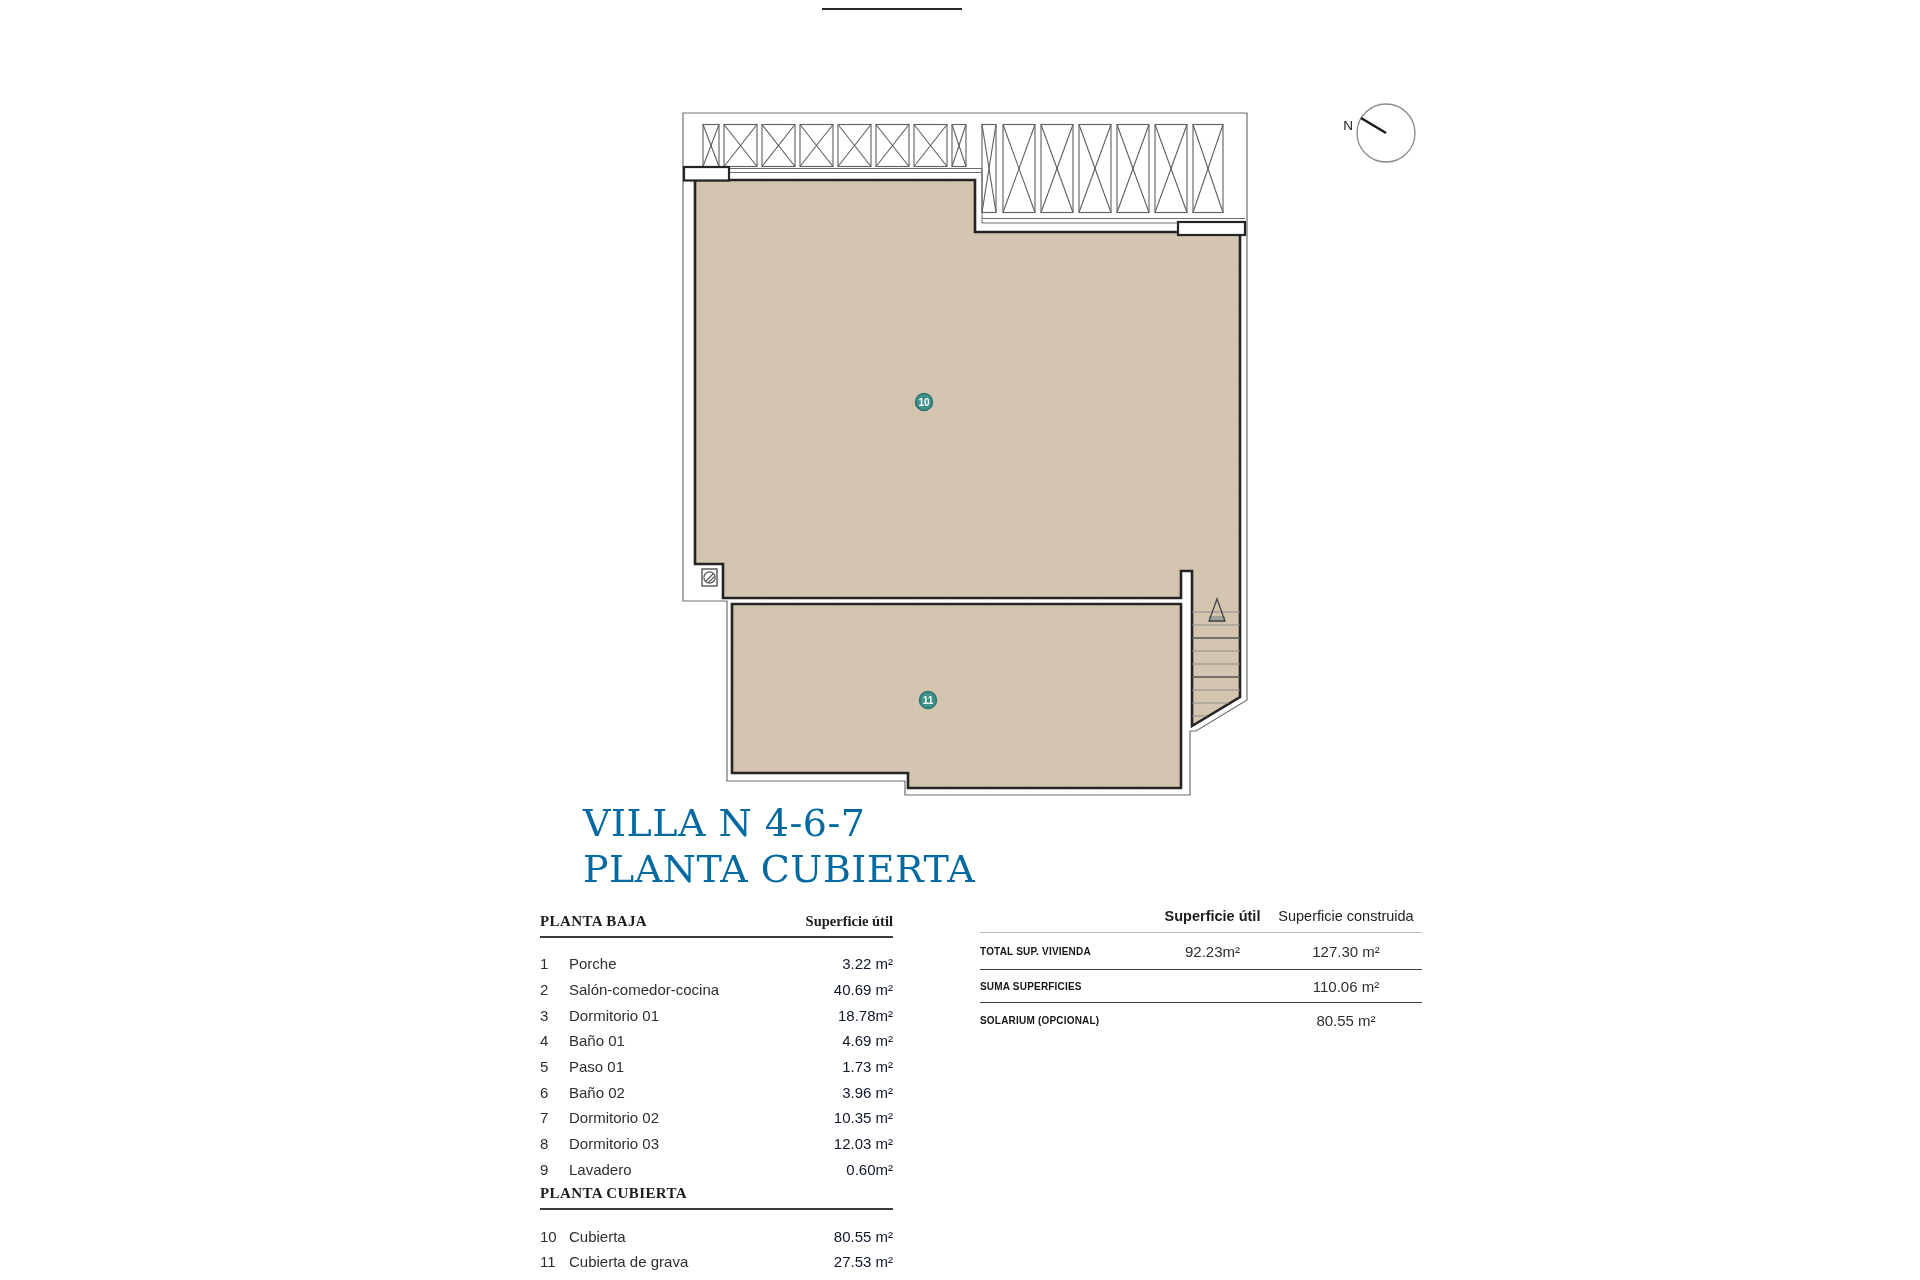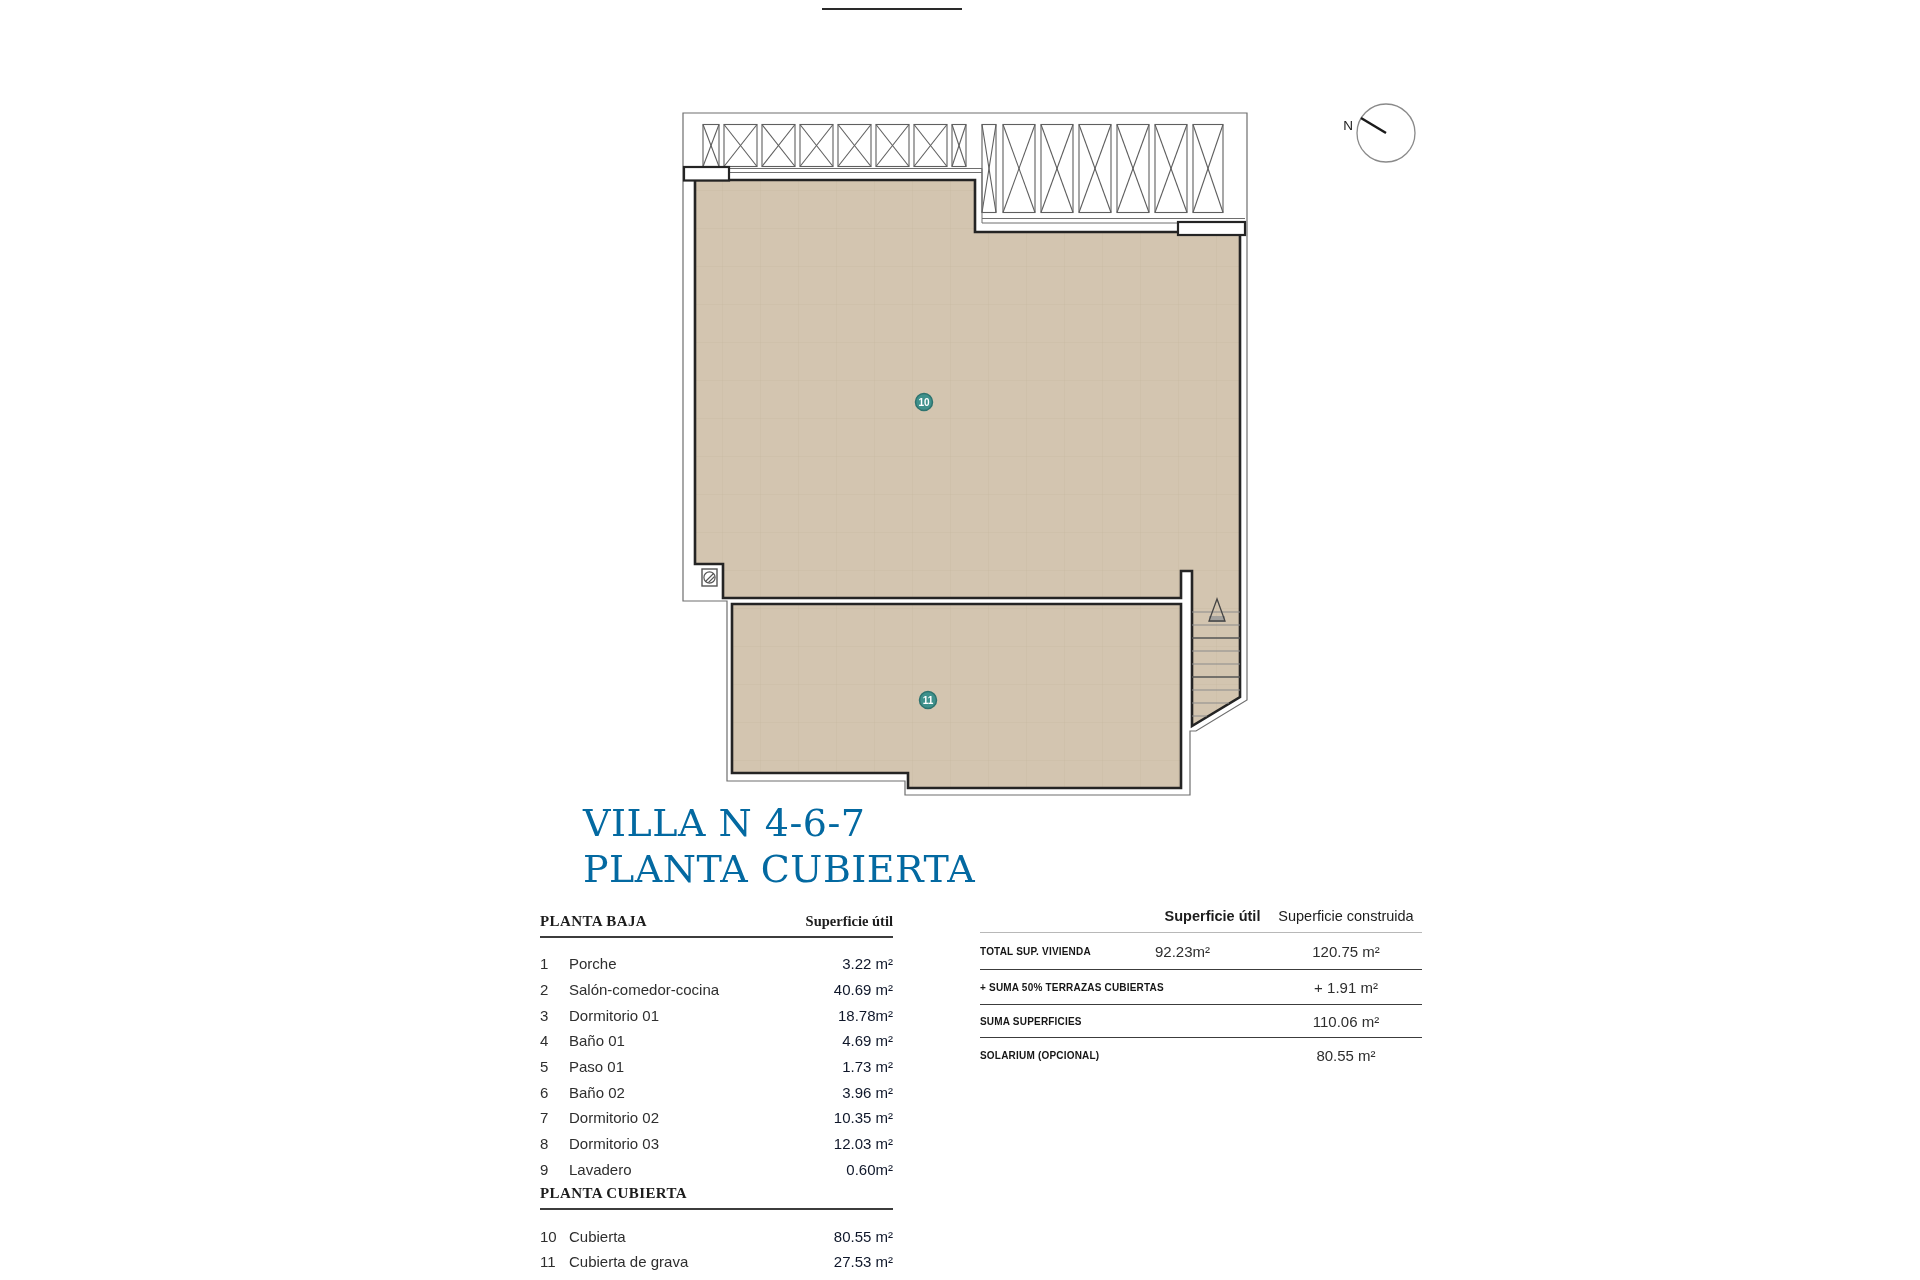--- a/index.html
+++ b/index.html
@@ -28,21 +28,21 @@
   .right-table{position:absolute;left:980px;top:908px;width:442px;}
   .rt-head{display:flex;align-items:flex-end;padding-bottom:8px;border-bottom:1px solid #b8b8b8;}
   .rt-head .sp{flex:1;}
   .rt-head .c1h{width:115px;flex:none;text-align:center;font-weight:700;font-size:14.5px;color:#1d1d1d;}
   .rt-head .c2h{width:152px;flex:none;text-align:center;font-weight:400;font-size:14.5px;color:#1d1d1d;}
   .rrow{display:flex;align-items:center;border-bottom:1.5px solid #3c3c3c;}
   .rrow.r1{height:36px;} .rrow.r2{height:34px;} .rrow.r3{height:32px;}
   .rrow.r4{height:34px;border-bottom:none;}
   .rrow .lbl{flex:1;min-width:0;white-space:nowrap;font-weight:700;font-size:10px;
              letter-spacing:.2px;color:#161616;}
-  .rrow .c1{width:115px;flex:none;font-size:15px;color:#2e2e2e;}
+  .rrow .c1{width:115px;flex:none;text-align:center;font-size:15px;color:#2e2e2e;}
   .rrow .c2{width:152px;flex:none;text-align:center;font-size:15px;color:#2e2e2e;}
 </style>
 </head>
 <body>
 
 <div class="canvas">
 
   <svg class="plan" width="1920" height="1280" viewBox="0 0 1920 1280">
     <defs>
       <pattern id="roofgrid" width="38" height="38" patternUnits="userSpaceOnUse">
@@ -266,26 +266,21 @@
 
   <div class="right-table">
     <div class="rt-head">
       <span class="sp"></span>
       <span class="c1h">Superficie útil</span>
       <span class="c2h">Superficie construida</span>
     </div>
     <div class="rrow r1">
       <span class="lbl">TOTAL SUP. VIVIENDA</span>
       <span class="c1">92.23m²</span>
-      <span class="c2">120.75 m²</span>
-    </div>
-    <div class="rrow r2">
-      <span class="lbl">+ SUMA 50% TERRAZAS CUBIERTAS</span>
-      <span class="c1"></span>
-      <span class="c2">+ 1.91 m²</span>
+      <span class="c2">127.30 m²</span>
     </div>
     <div class="rrow r3">
       <span class="lbl">SUMA SUPERFICIES</span>
       <span class="c1"></span>
       <span class="c2">110.06 m²</span>
     </div>
     <div class="rrow r4">
       <span class="lbl">SOLARIUM (OPCIONAL)</span>
       <span class="c1"></span>
       <span class="c2">80.55 m²</span>

